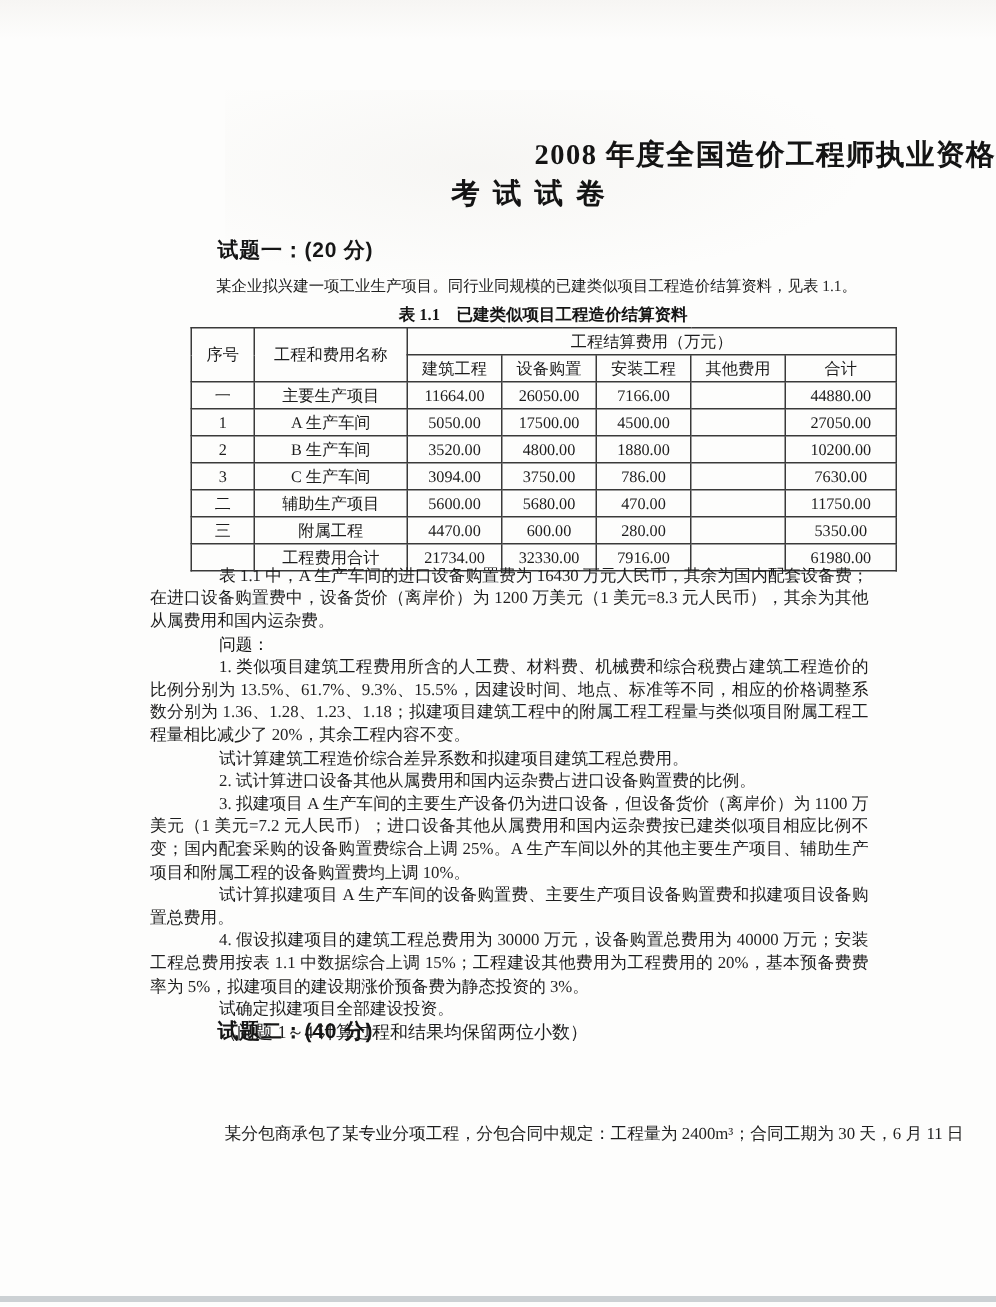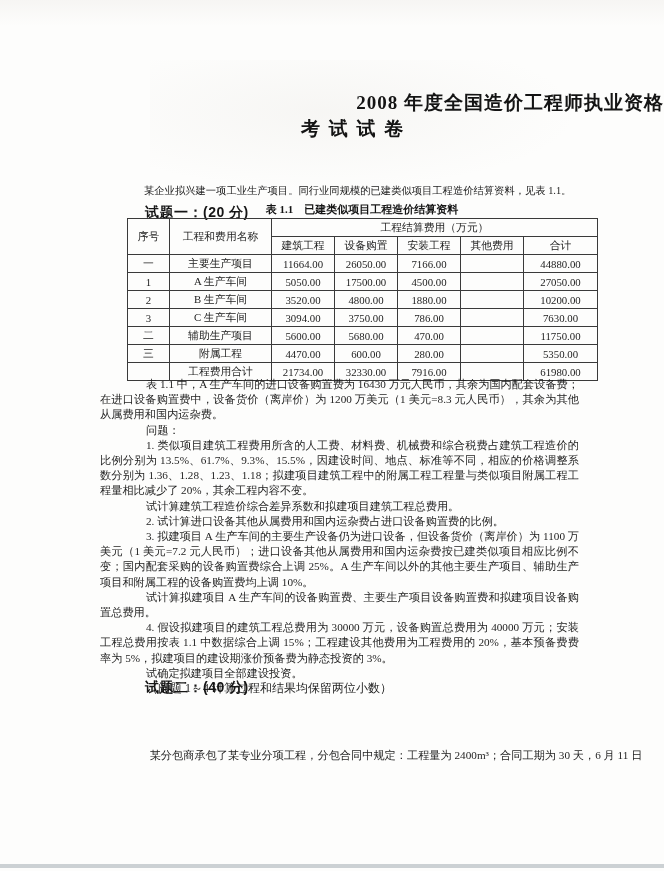--- a/index.html
+++ b/index.html
@@ -29,21 +29,21 @@
     position:absolute; top:116px; left:36px; width:634px;
     text-align:center; font-size:19px; font-weight:bold;
     letter-spacing:2px; color:#141414;
   }
   .q-heading {
     position:absolute; left:145px;
     font-size:14px; font-weight:bold;
     font-family:"Liberation Sans","DejaVu Sans",sans-serif;
     color:#161616; letter-spacing:0.5px;
   }
-  .h-q1 { top:158px;margin-top:46px; }
+  .h-q1 { top:158px; }
   .h-q2 { top:679px; }
   .intro1 {
     position:absolute; left:144px; top:184px;
     font-size:10.3px; white-space:nowrap; color:#222;
   }
   .tbl-caption {
     position:absolute; left:127px; top:202px; width:470px;
     text-align:center; font-size:11px; font-weight:bold; color:#151515;
   }
   table.data-table {

